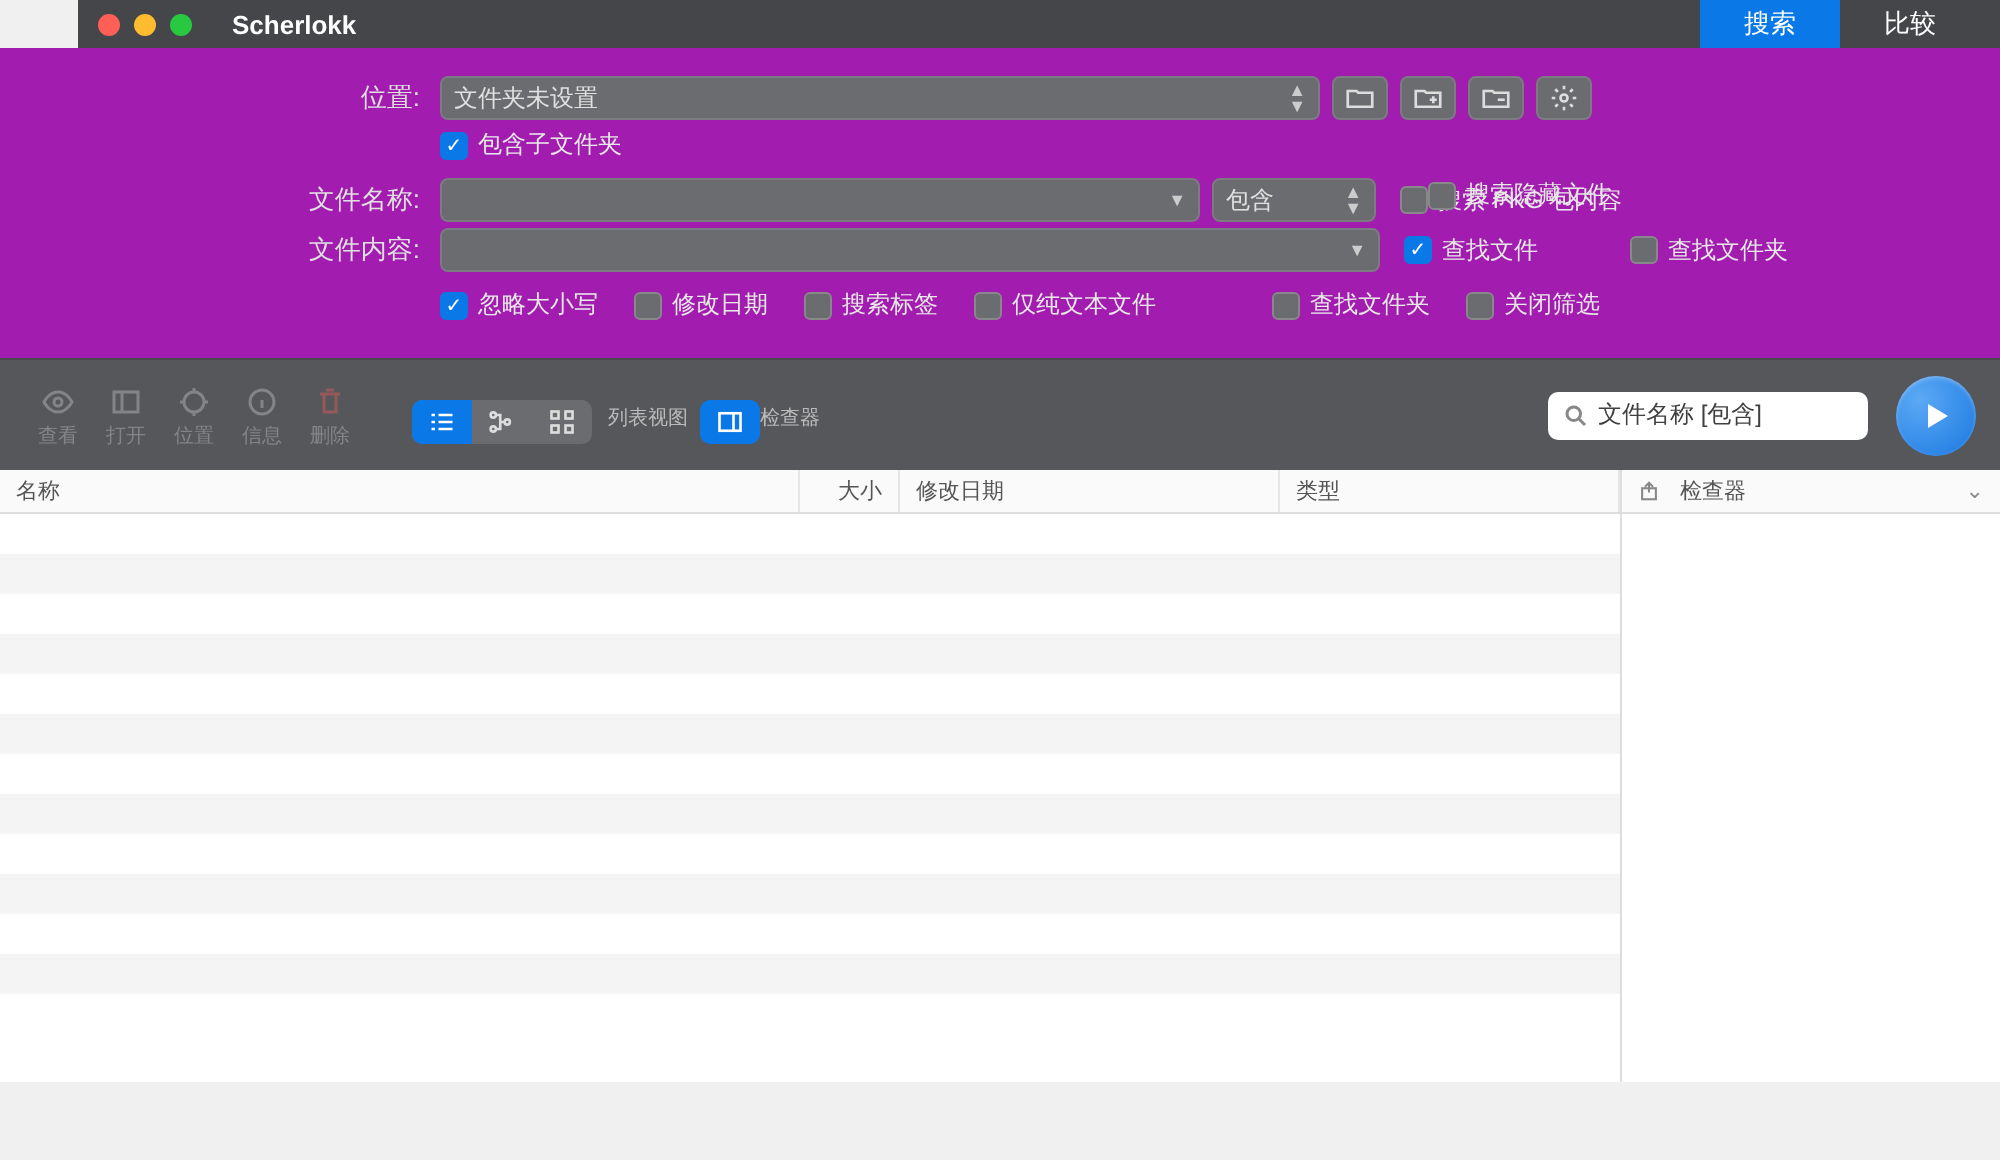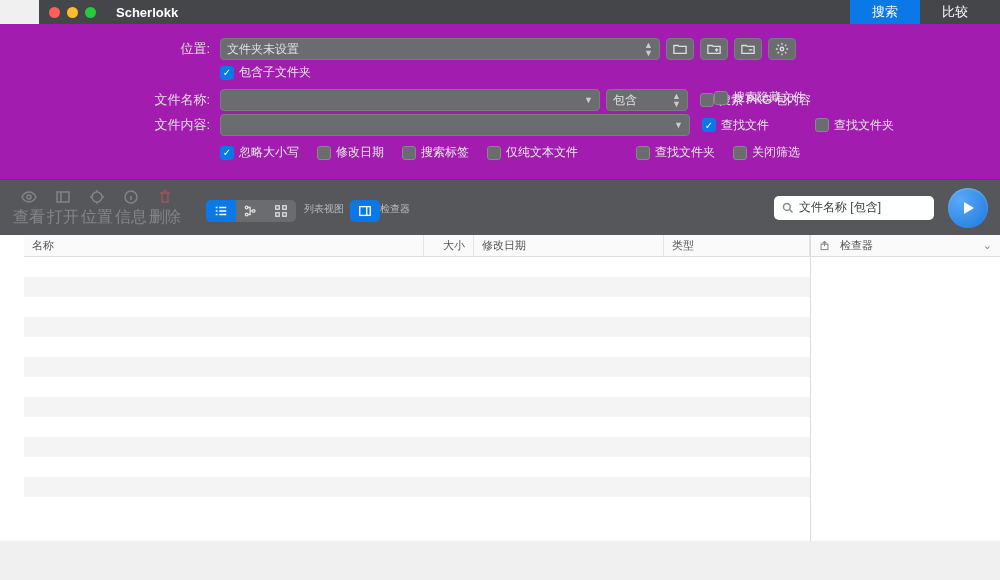--- a/index.html
+++ b/index.html
@@ -29,42 +29,42 @@
 .cb { display: flex; align-items: center; margin-right: 18px; font-size: 12px; white-space: nowrap; }
 .cb .box { width: 14px; height: 14px; border: 1px solid #888; border-radius: 3px; margin-right: 5px; background: #6a6c6f; display: flex; align-items: center; justify-content: center; }
 .cb.checked .box { background: #0a78e6; border-color: #0a78e6; color: #fff; font-size: 10px; }
 
 .rightcol { display: flex; flex-direction: column; gap: 6px; margin-left: 12px; }
 .rightrow { display: flex; }
 
 
 .toolbar { background: #55575a; height: 56px; display: flex; align-items: center; padding: 0 12px; border-top: 1px solid #484a4d; }
 .tbgroup { display: flex; }
-.tbbtn { width: 34px; display: flex; flex-direction: column; align-items: center; color: #bbb; font-size: 16px; cursor: pointer; }
+.tbbtn { width: 34px; display: flex; flex-direction: column; align-items: center; color: #bbb; font-size: 10px; cursor: pointer; }
 .tbbtn .ic { height: 20px; display: flex; align-items: center; justify-content: center; }
 .tbbtn.disabled { opacity: 0.45; }
 .tbbtn.danger .ic { color: #e85a5a; }
 .tbbtn svg { width: 16px; height: 16px; stroke: currentColor; fill: none; stroke-width: 1.5; }
 .segcontrol { display: flex; background: #6a6c6f; border-radius: 5px; overflow: hidden; margin-left: 24px; margin-right: 8px; align-self: flex-start; margin-top: 6px; }
 .seg { width: 30px; height: 22px; display: flex; align-items: center; justify-content: center; color: #ddd; cursor: pointer; }
 .seg.active { background: #0a78e6; color: #fff; }
 .seg svg { width: 14px; height: 14px; stroke: currentColor; fill: none; stroke-width: 1.5; }
 .seglab { font-size: 10px; color: #bbb; margin-top: 2px; }
 .segwrap { display: flex; align-items: center; }
 .insp-toggle { width: 30px; height: 22px; background: #0a78e6; border-radius: 5px; display: flex; align-items: center; justify-content: center; color: #fff; margin-left: 6px; align-self: flex-start; margin-top: 6px; cursor: pointer; }
 .insp-toggle svg { width: 14px; height: 14px; stroke: currentColor; fill: none; stroke-width: 1.5; }
 .toolbar .spacer { flex: 1; }
 .searchbox { background: #fff; border-radius: 5px; height: 24px; width: 160px; display: flex; align-items: center; padding: 0 8px; color: #404040; font-size: 12px; }
 .searchbox svg { width: 12px; height: 12px; stroke: #888; fill: none; stroke-width: 2; margin-right: 5px; }
 .playbtn { width: 40px; height: 40px; border-radius: 50%; background: radial-gradient(circle at 30% 30%, #5aa9f5, #1b78e0); margin-left: 14px; display: flex; align-items: center; justify-content: center; cursor: pointer; box-shadow: inset 0 1px 2px rgba(255,255,255,0.3); }
 .playbtn svg { width: 16px; height: 16px; fill: #fff; }
 
 
 .results { display: flex; height: calc(580px - 24px - 250px); background: #fff; } 
-.listarea { flex: 1; display: flex; flex-direction: column; margin-left: 24px; }
+.listarea { flex: 1; display: flex; flex-direction: column; }
 .colhdr { display: flex; height: 22px; background: #fafafa; border-bottom: 1px solid #ddd; font-size: 11px; color: #555; align-items: center; }
 .colhdr > div { padding: 0 8px; border-right: 1px solid #e5e5e5; height: 100%; display: flex; align-items: center; }
 .rows { flex: 1; overflow: auto; }
 .striperow { height: 20px; }
 .striperow:nth-child(even) { background: #f4f4f4; }
 .inspector { width: 190px; border-left: 1px solid #ddd; background: #fff; }
 .inspector .hdr { height: 22px; background: #fafafa; border-bottom: 1px solid #ddd; display: flex; align-items: center; font-size: 11px; color: #555; padding: 0 8px; }
 .inspector .hdr .chev { margin-left: auto; color: #888; }
 .inspector .hdr svg { width: 11px; height: 11px; stroke: #888; fill: none; stroke-width: 1.5; margin-right: 10px; }
 </style>

